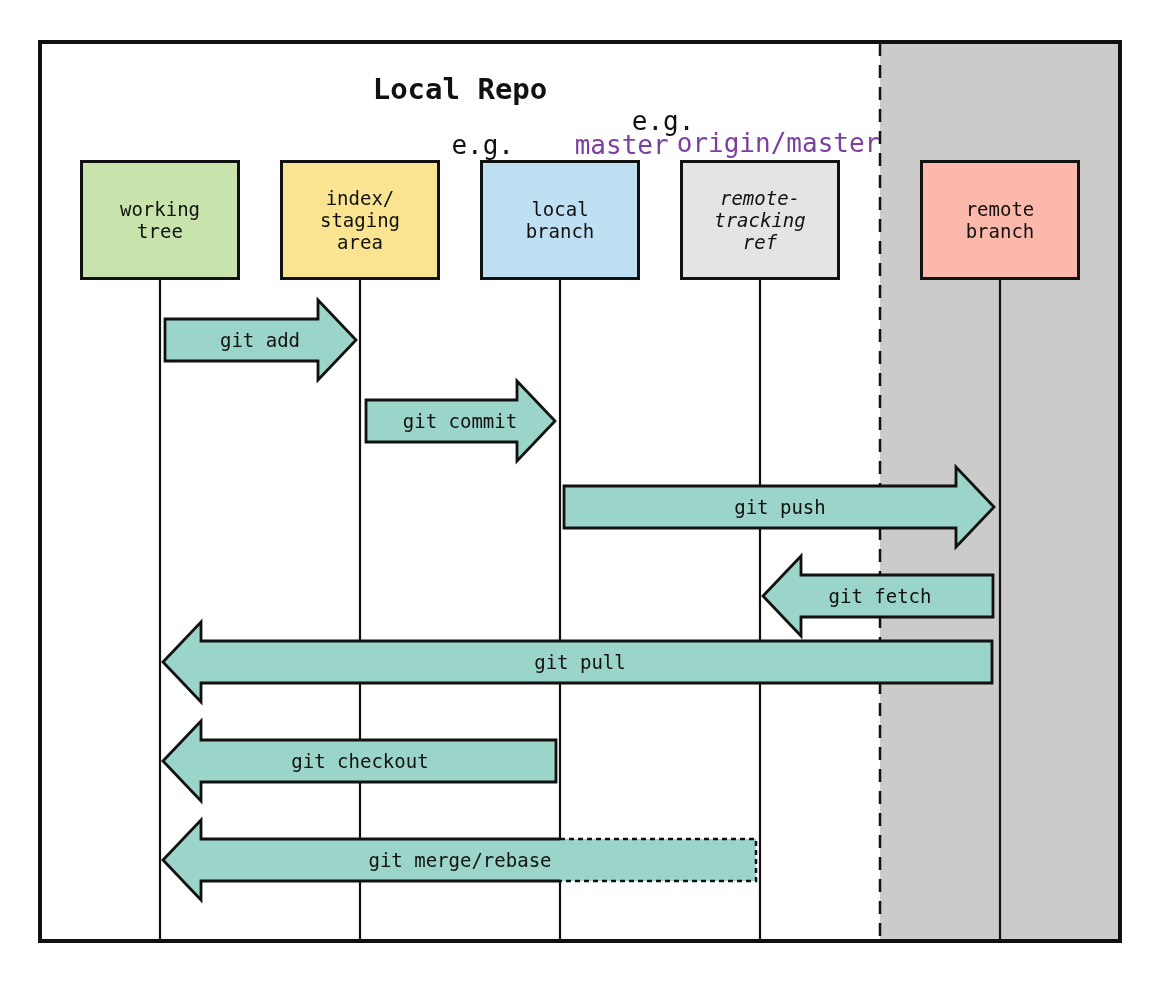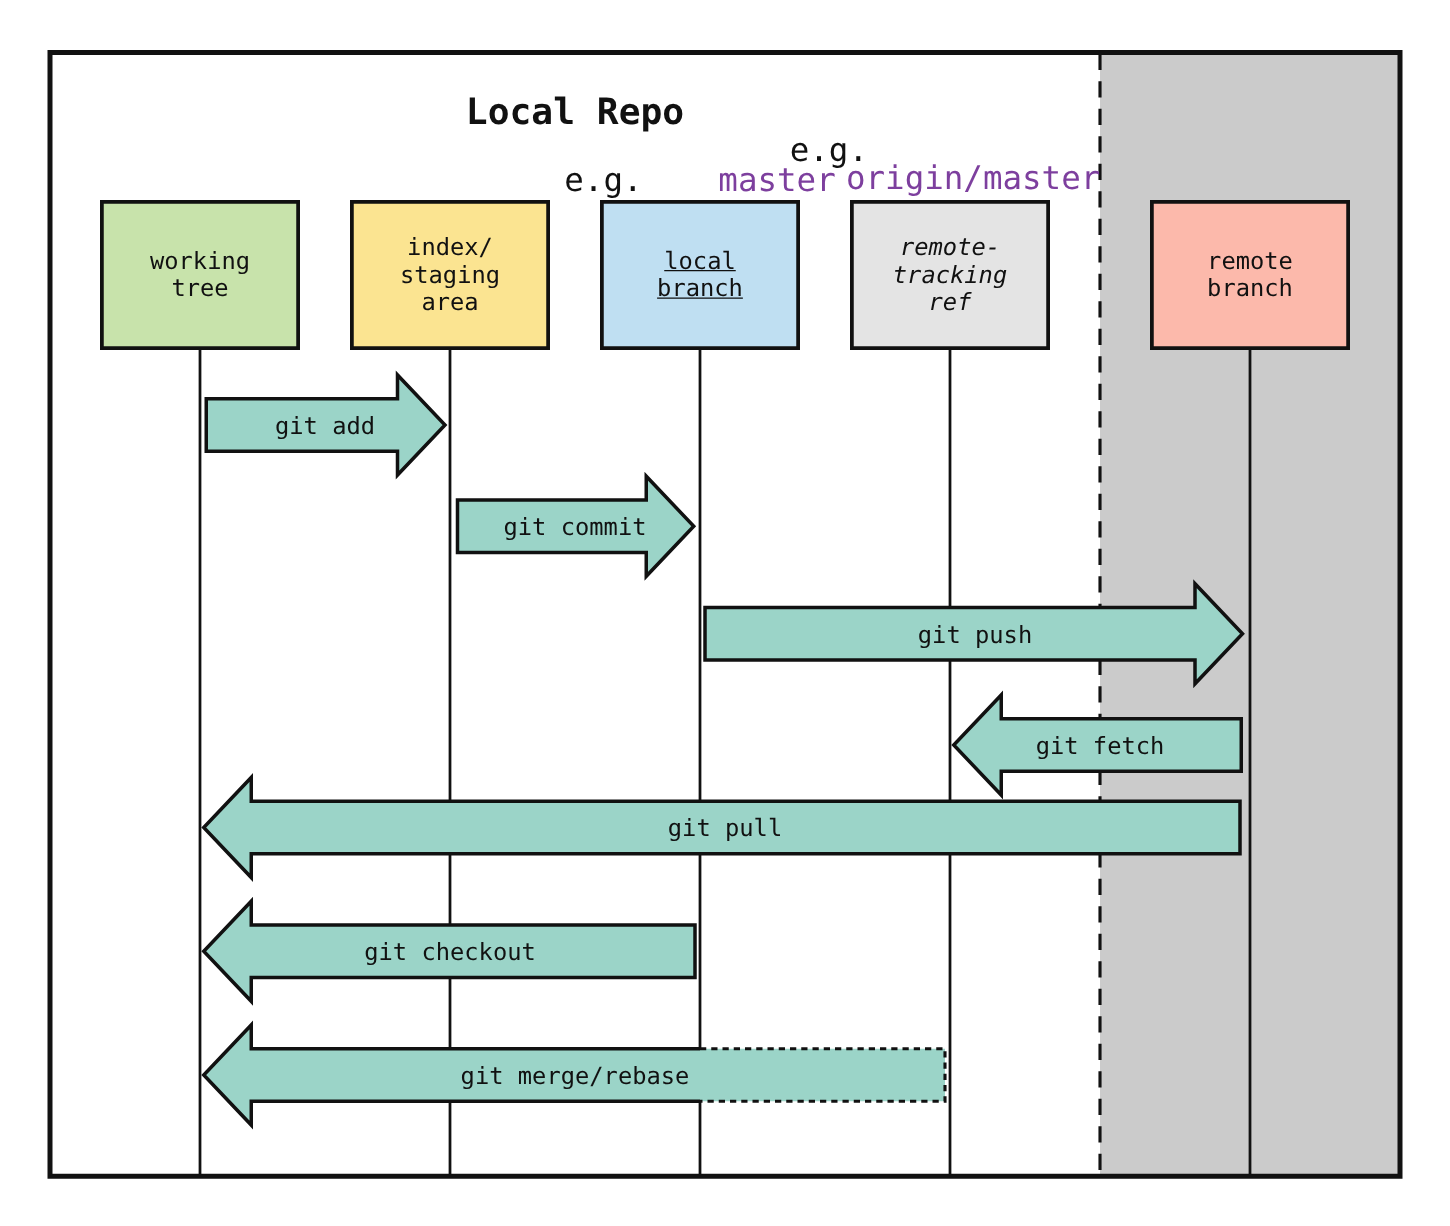--- a/index.html
+++ b/index.html
@@ -155,21 +155,21 @@
   <div class="eg-label eg-origin">
     <span>e.g.</span><br>
     <span class="purple">origin/master</span>
   </div>
 
   <div class="node-box box-working-tree" style="background-color: rgb(200, 227, 171);">working
 tree</div>
   <div class="node-box box-index-staging" style="background-color: rgb(251, 228, 145);">index/
 staging
 area</div>
-  <div class="node-box box-local-branch" style="background-color: rgb(191, 223, 242); text-decoration: underline;">local
+  <div class="node-box box-local-branch" style="background-color: rgb(191, 223, 242);">local
 branch</div>
   <div class="node-box box-remote-tracking" style="background-color: rgb(228, 228, 228);">remote-
 tracking
 ref</div>
   <div class="node-box box-remote-branch" style="background-color: rgb(252, 185, 171);">remote
 branch</div>
 
   <div class="frame"></div>
 
 </div>

